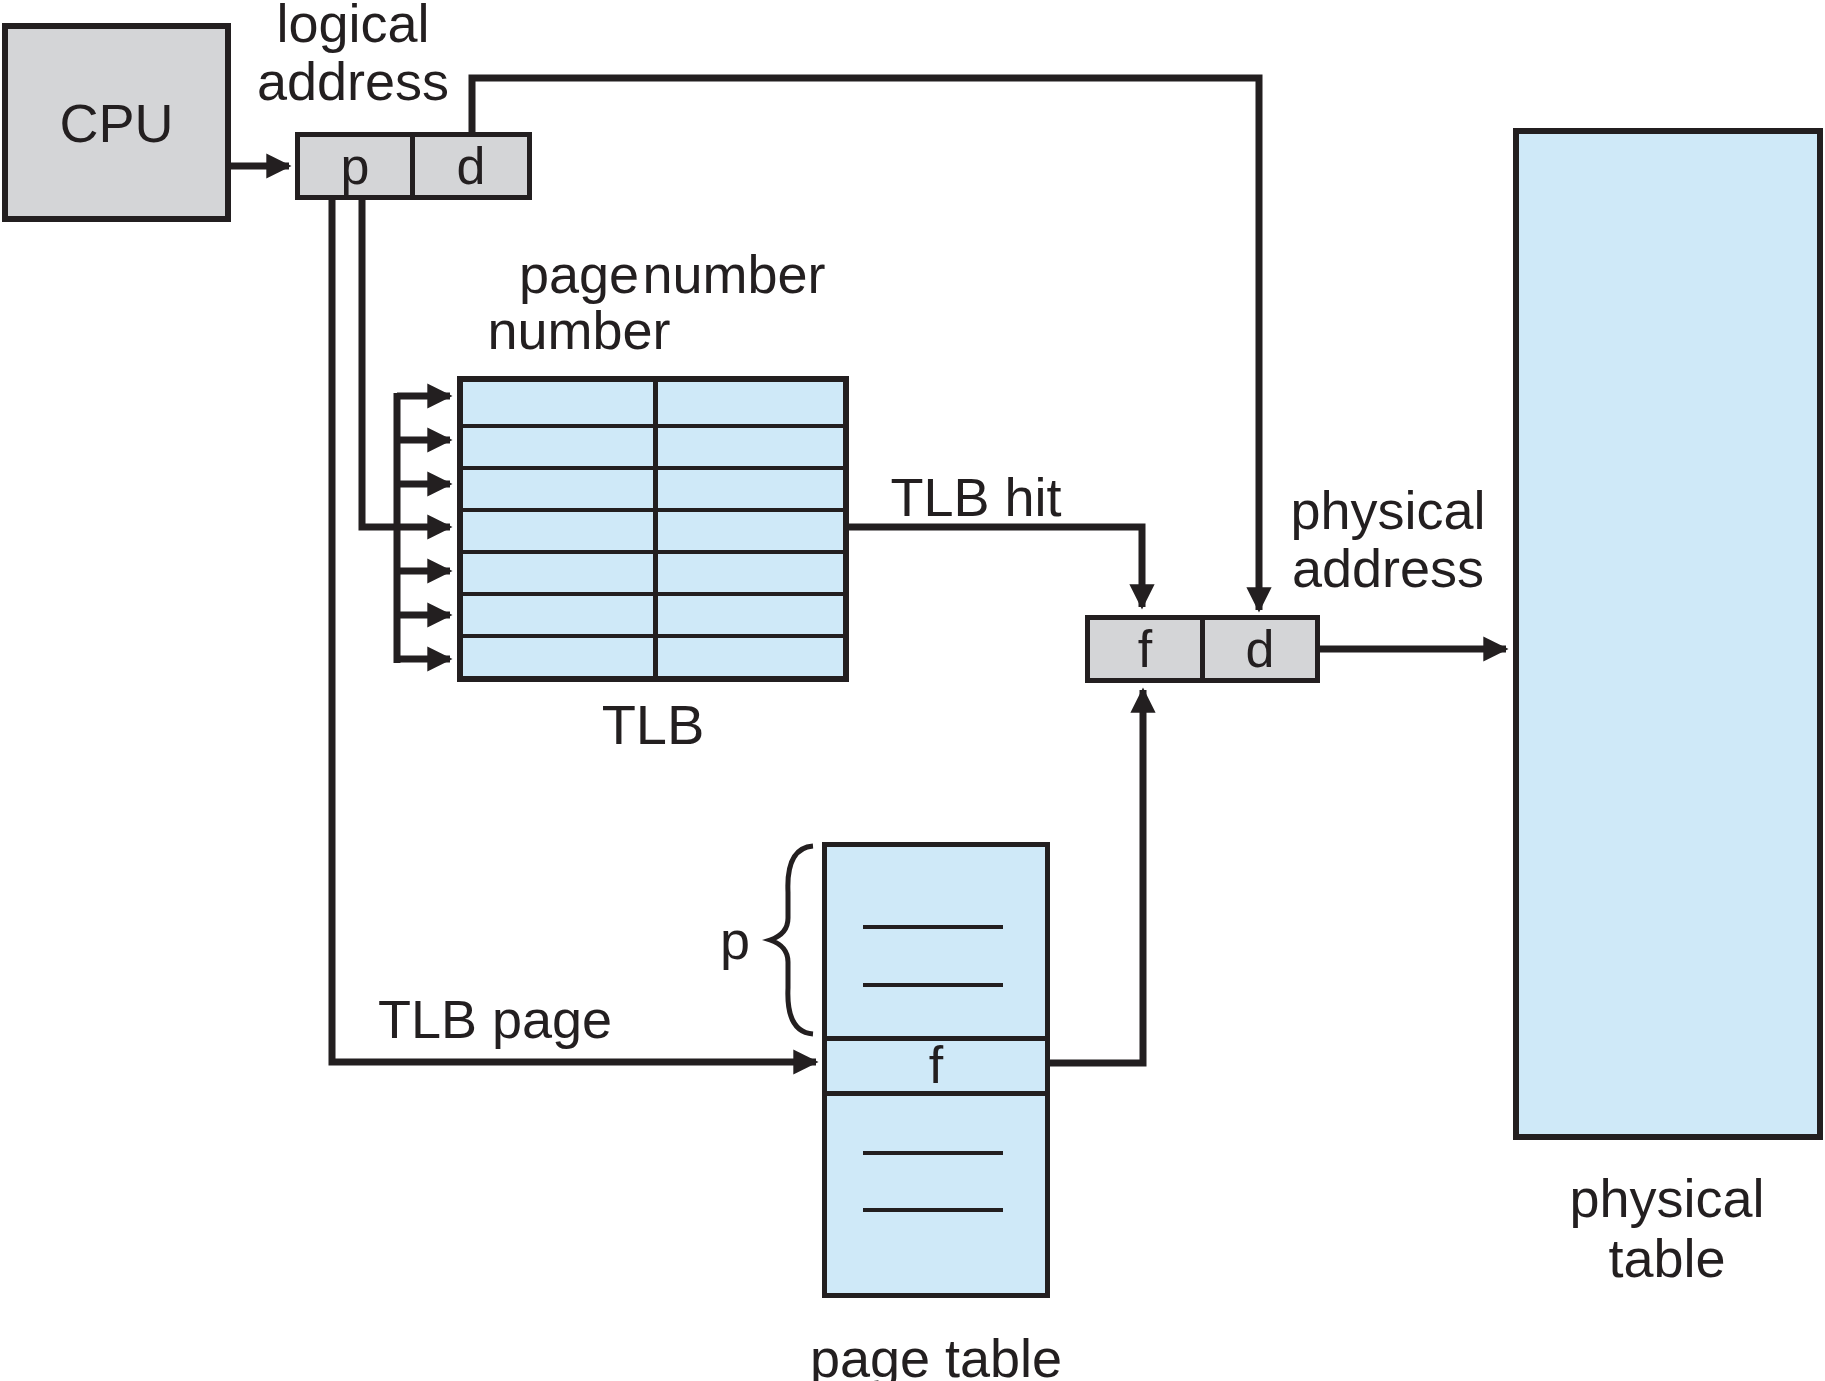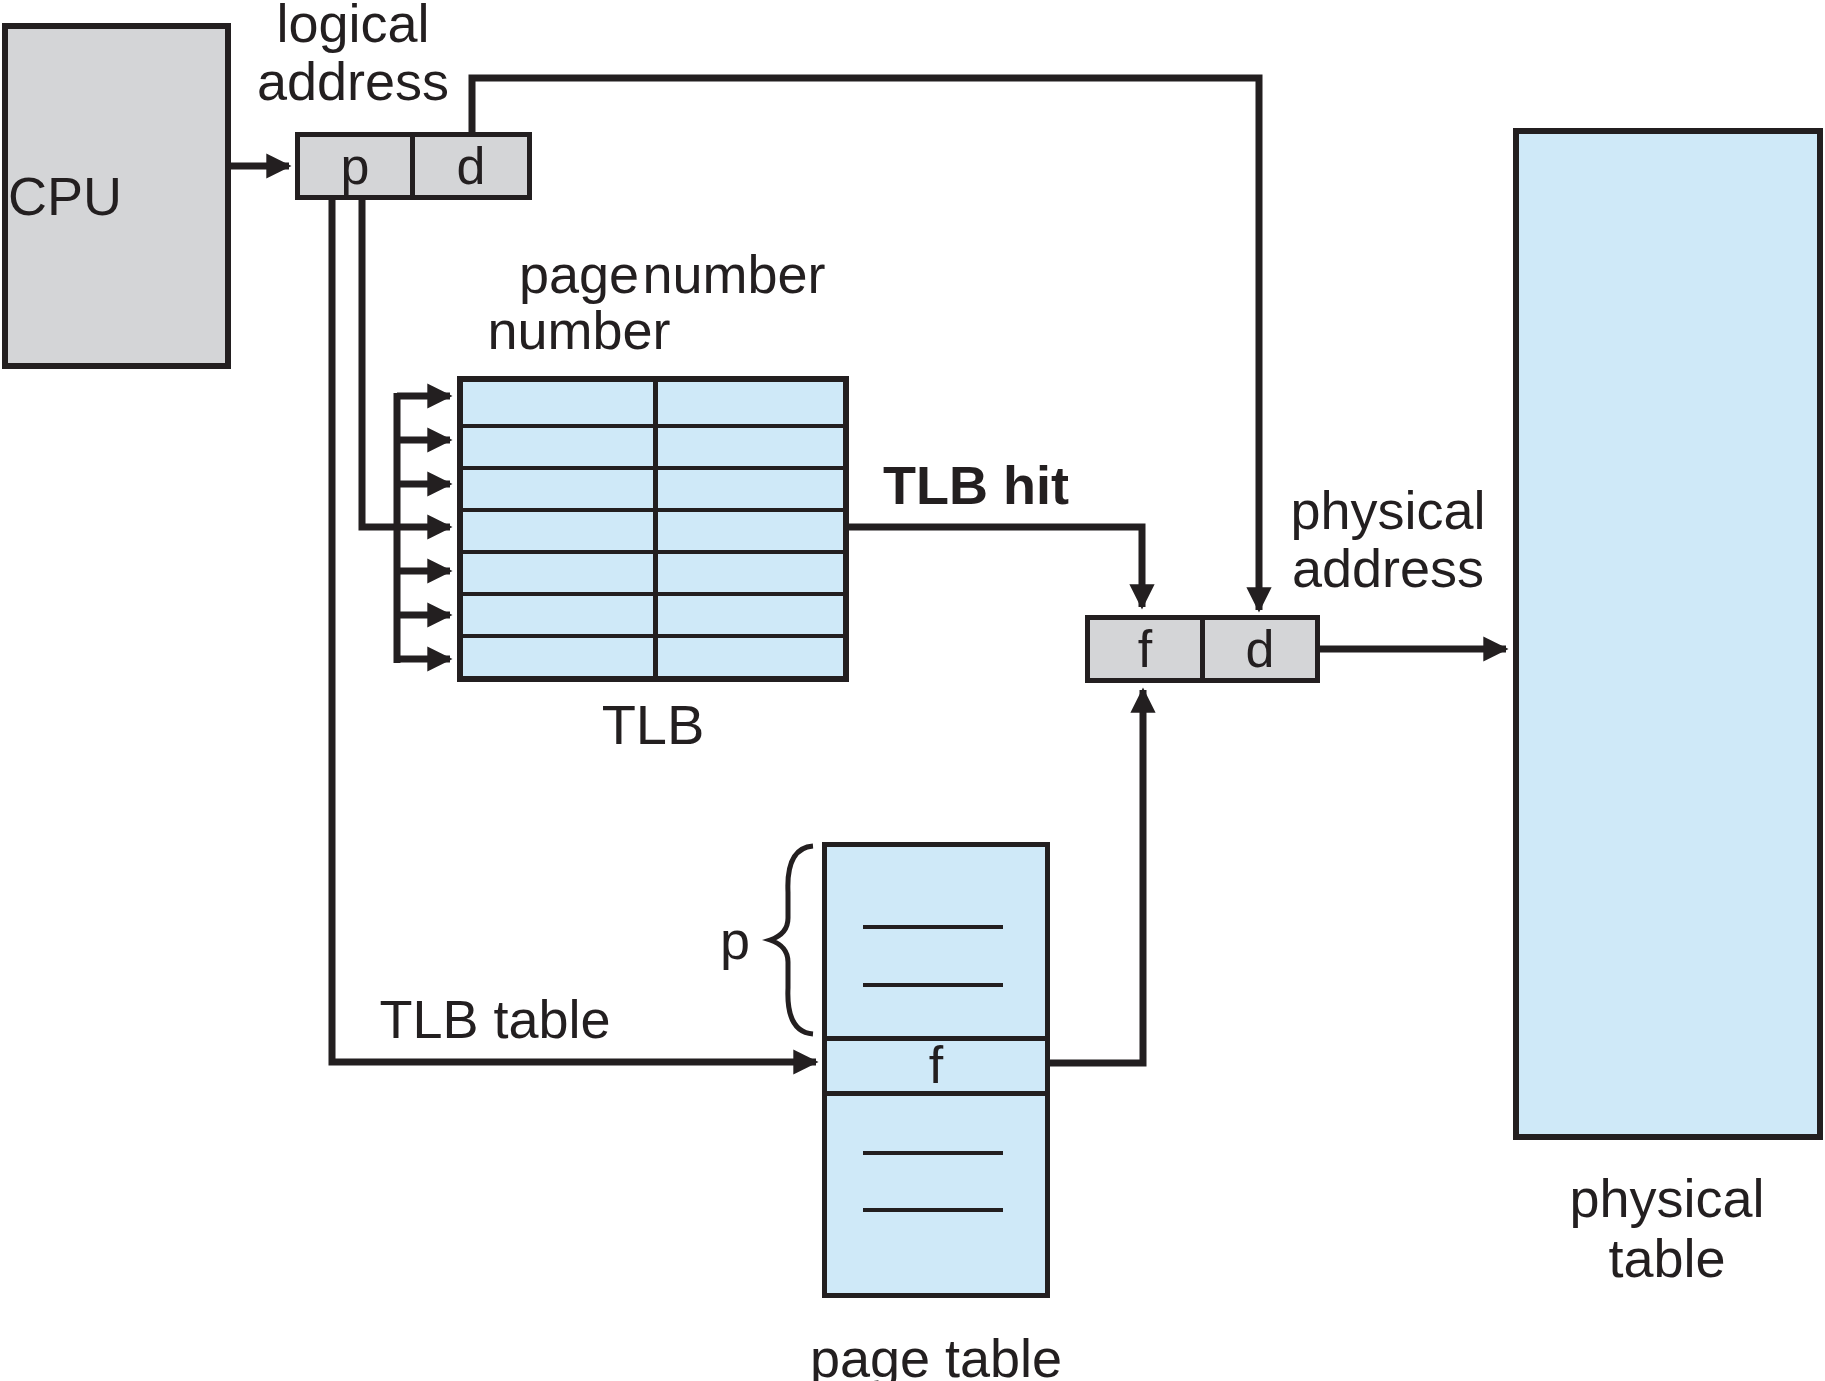--- a/index.html
+++ b/index.html
@@ -13,22 +13,22 @@
     position:relative;
     width:1825px;height:1381px;
     background:var(--bg);
     font-family:"Liberation Sans", sans-serif;
     color:var(--ink);
     overflow:hidden;
   }
   .abs{position:absolute;}
   
   .outlined{border:6px solid var(--ink);box-sizing:border-box;}
-  .cpu-box{left:2px;top:23px;width:229px;height:346px;background:var(--gray);
-    display:flex;align-items:center;font-size:54px;}
+  .cpu-box{left:2px;top:23px;width:229px;height:199px;background:var(--gray);
+    display:flex;align-items:center;justify-content:center;font-size:54px;}
   .reg-box{height:68px;border:5px solid var(--ink);box-sizing:border-box;
     background:var(--gray);display:flex;}
   .reg-box .cell{display:flex;align-items:center;justify-content:center;
     font-size:52px;box-sizing:border-box;}
   .reg-box .cell.first{width:115px;border-right:5px solid var(--ink);}
   .reg-box .cell.second{flex:1;}
   .pd-box{left:295px;top:132px;width:237px;}
   .fd-box{left:1085px;top:615px;width:235px;}
   .tlb-table{left:457px;top:376px;width:392px;height:306px;background:var(--blue);}
   .tlb-inner{position:relative;width:100%;height:100%;}
@@ -41,21 +41,21 @@
   .pt-f{position:absolute;left:0;top:191px;width:100%;height:53px;
     display:flex;align-items:center;justify-content:center;font-size:52px;}
   .mem-box{left:1513px;top:128px;width:310px;height:1012px;background:var(--blue);}
   
   .lbl{position:absolute;transform:translateX(-50%);text-align:center;
     font-size:54px;line-height:58px;white-space:nowrap;}
   .lbl-logical{left:353px;top:-6px;}
   .lbl-tlb-hdr1{left:548px;top:246px;line-height:56px;margin-left:31px;}
   .lbl-tlb-hdr2{left:734px;top:246px;line-height:56px;}
   .lbl-tlb{left:653px;top:696px;font-size:56px;text-align:right;}
-  .lbl-tlbhit{left:976px;top:456px;font-weight:bold;}
+  .lbl-tlbhit{left:976px;top:468px;}
   .lbl-tlbmiss{left:495px;top:990px;}
   .lbl-paddr{left:1388px;top:481px;}
   .lbl-pmem{left:1667px;top:1168px;line-height:60px;}
   .lbl-ptable{left:936px;top:1329px;}
   .lbl-brace-p{left:735px;top:911px;font-size:54px;}
   
   .wires{position:absolute;left:0;top:0;pointer-events:none;}
   .flow{stroke:var(--ink);stroke-width:7;fill:none;stroke-linejoin:miter;}
   .thin{stroke:var(--ink);stroke-width:5;fill:none;}
   .arrowhead{fill:var(--ink);}
@@ -117,21 +117,21 @@
         <div class="tlb-sep" style="top: 84px;"></div>
         <div class="tlb-sep" style="top: 126px;"></div>
         <div class="tlb-sep" style="top: 168px;"></div>
         <div class="tlb-sep" style="top: 210px;"></div>
         <div class="tlb-sep" style="top: 252px;"></div>
       </div>
   </div>
 
   <div class="lbl lbl-tlb">TLB</div>
   <div class="lbl lbl-tlbhit">TLB hit</div>
-  <div class="lbl lbl-tlbmiss">TLB table</div>
+  <div class="lbl lbl-tlbmiss">TLB page</div>
 
   <div class="lbl lbl-paddr">
     <div>physical</div>
     <div>address</div>
   </div>
   <div class="abs reg-box fd-box">
     <div class="cell first">f</div>
     <div class="cell second">d</div>
   </div>
 

